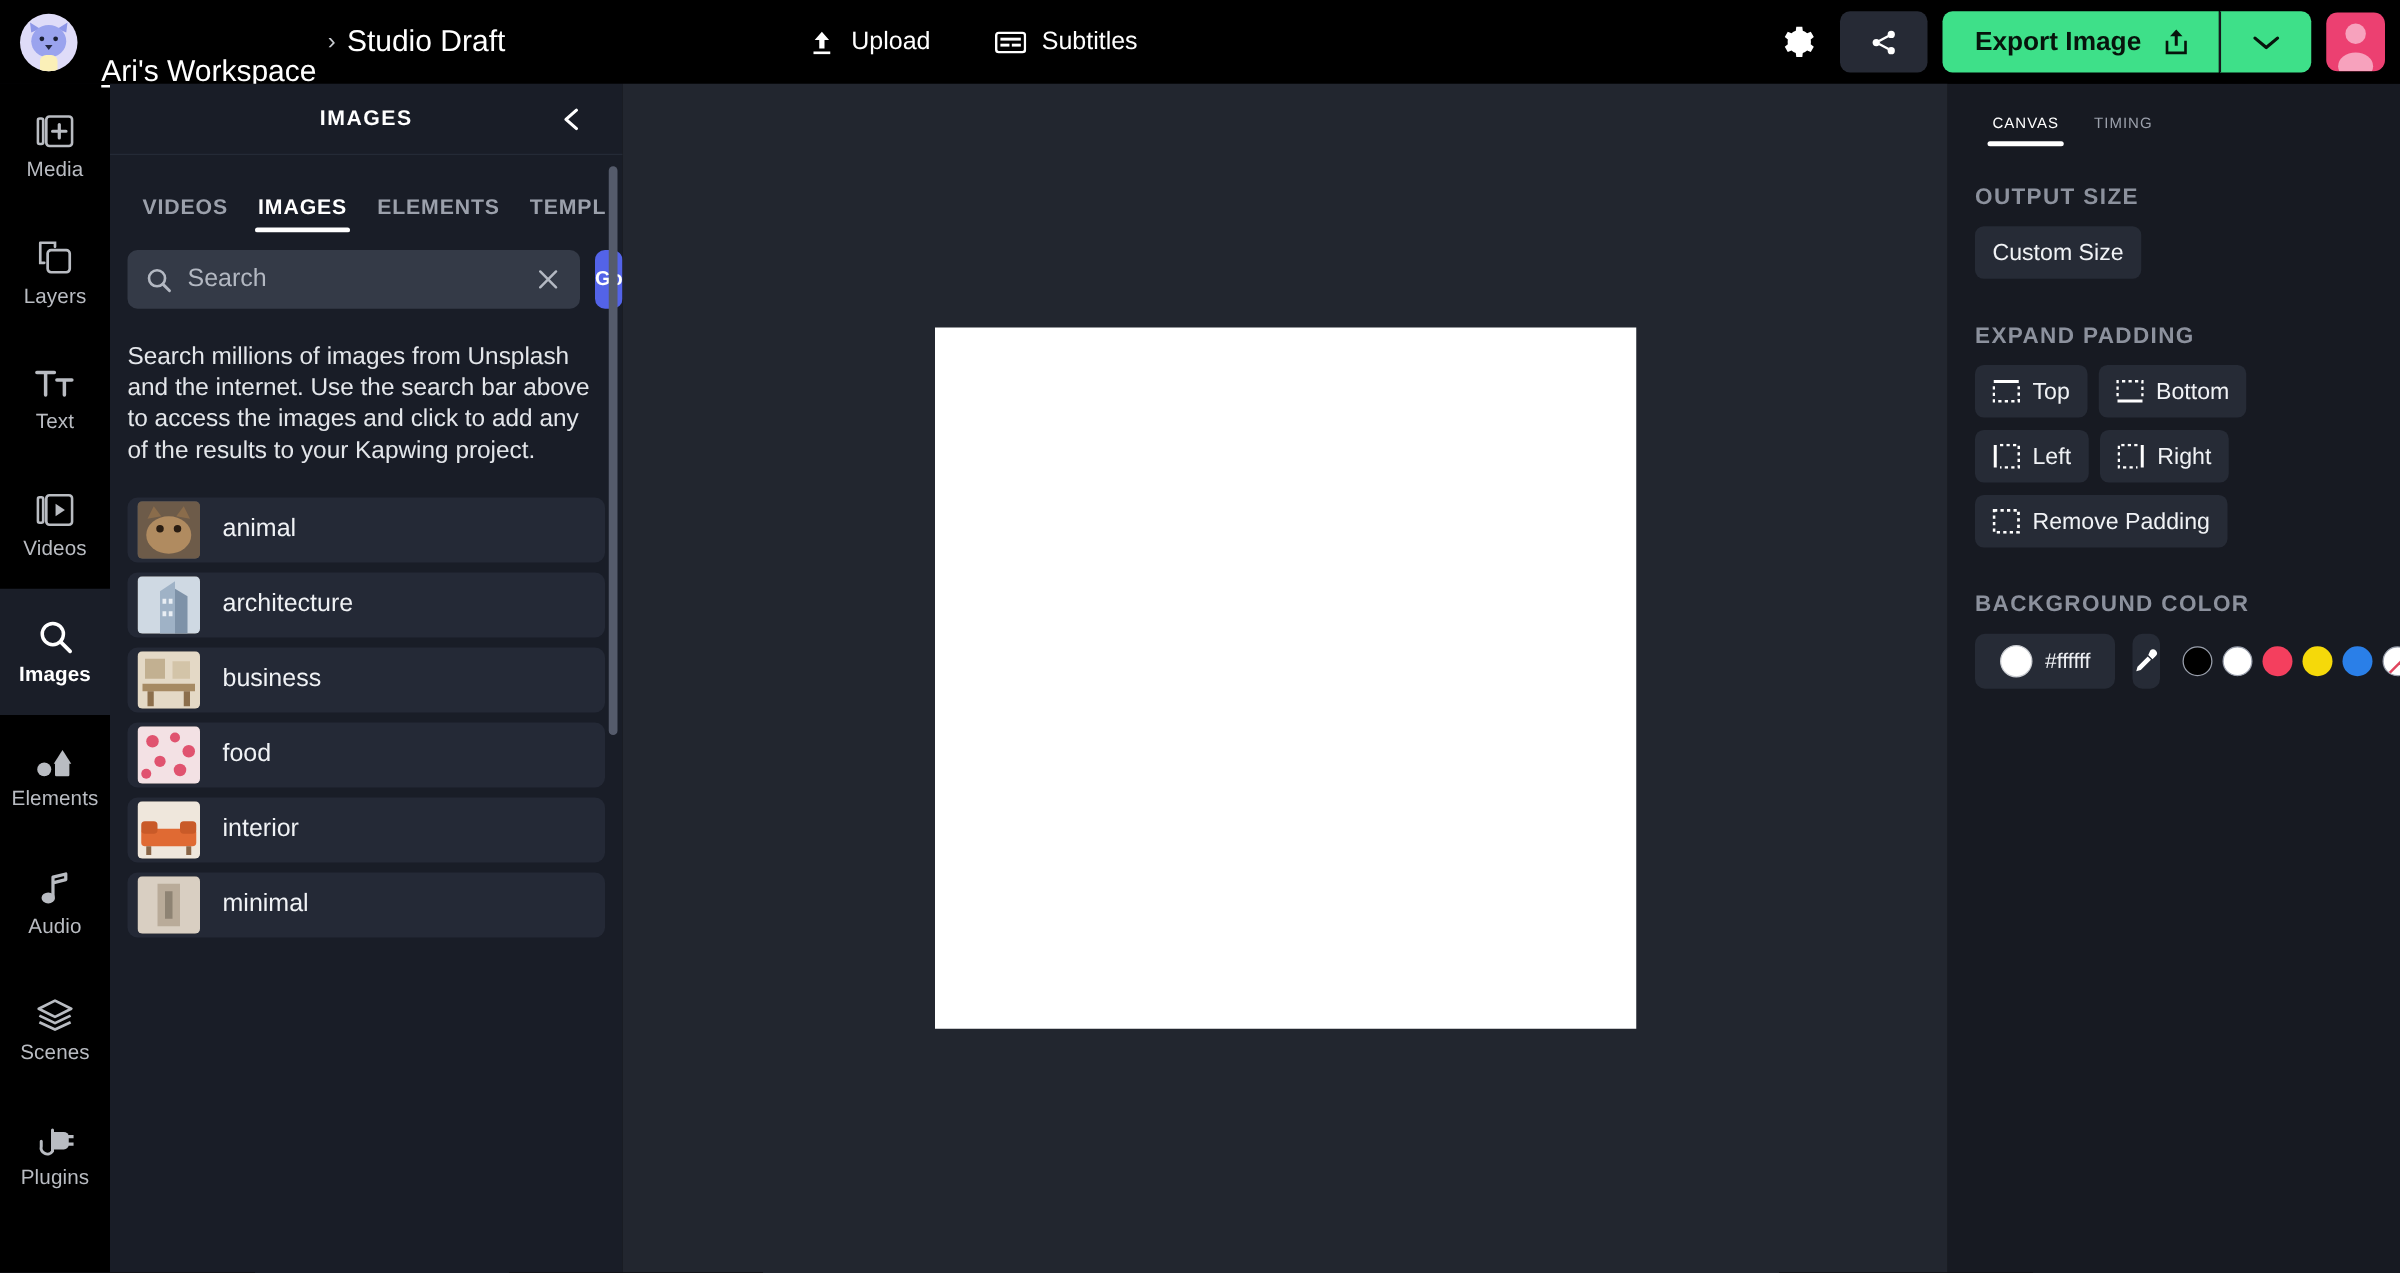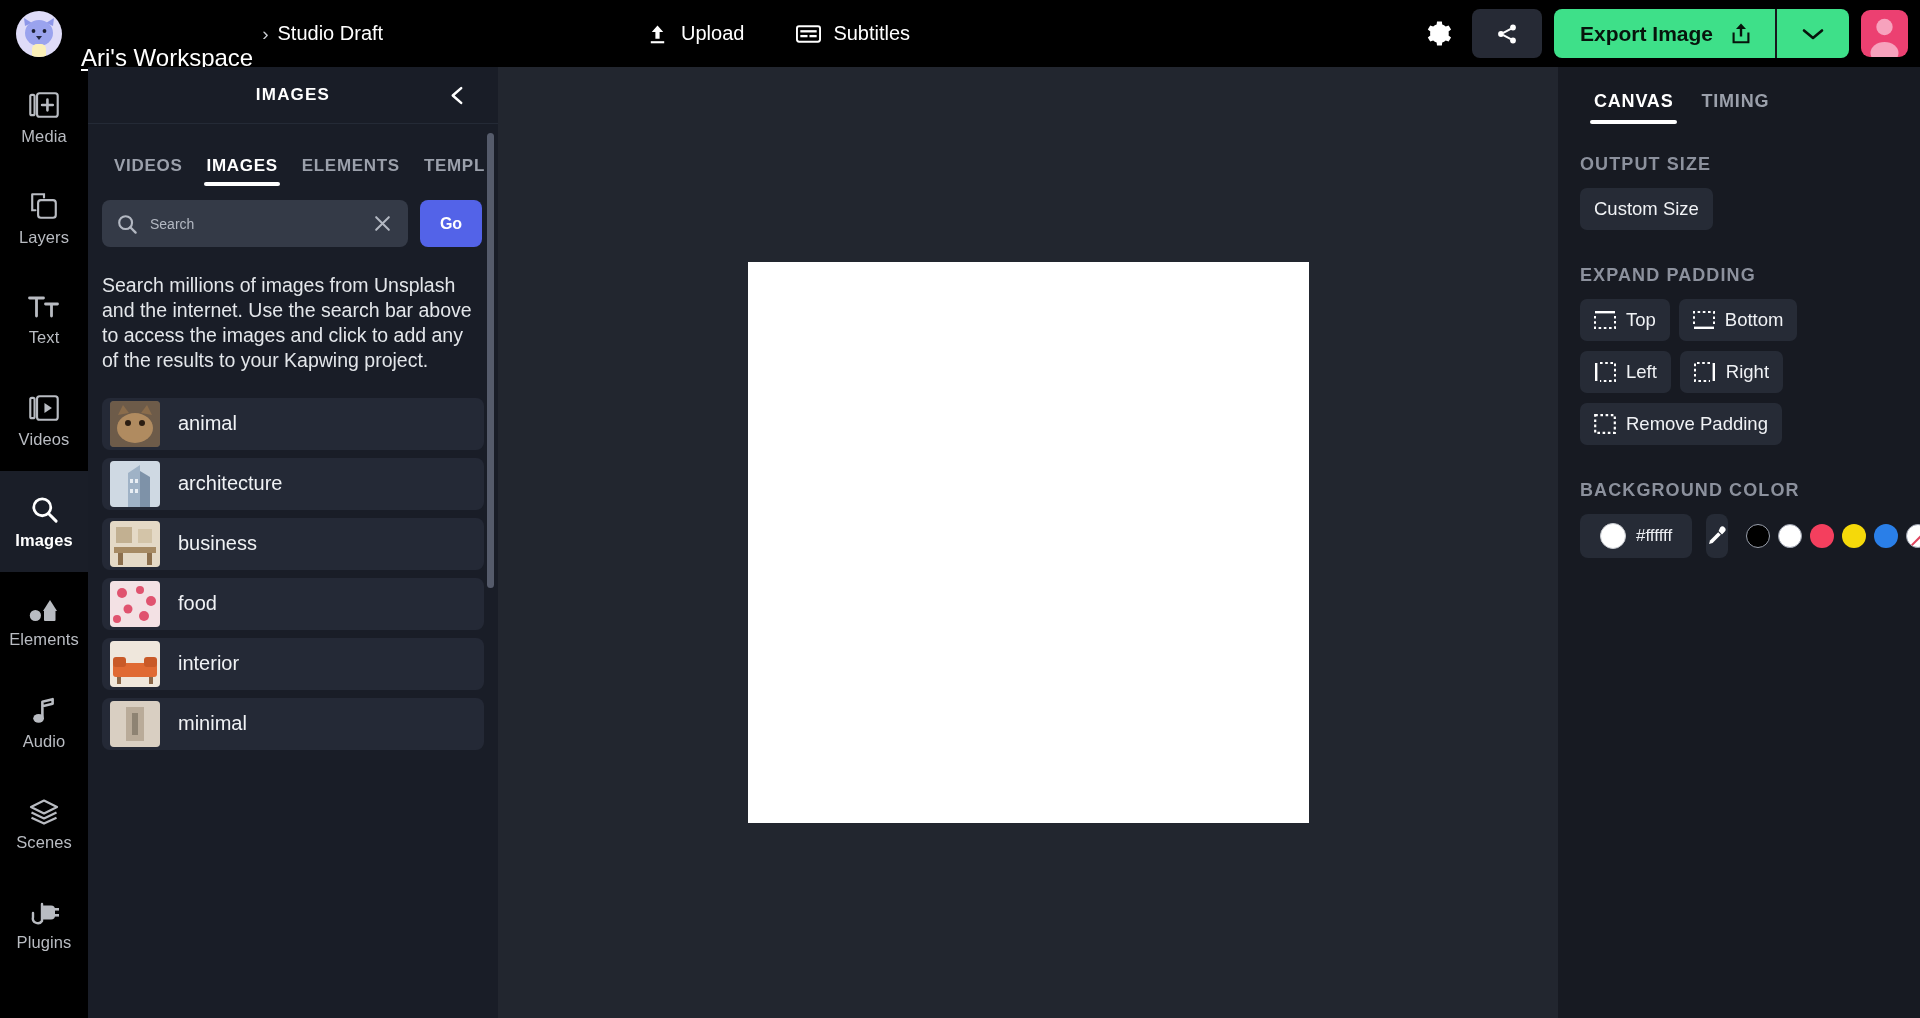--- a/index.html
+++ b/index.html
@@ -21,21 +21,21 @@
     width:46px; height:46px; margin-left:16px; border-radius:50%;
     background:#dfdcf8; position:relative; overflow:hidden; flex:0 0 46px;
   }
   .cat{ position:absolute; left:50%; top:5px; transform:translateX(-50%); }
   .brand-crumbs{ display:flex; align-items:center; margin-left:19px; }
   .ws-link{
     font-size:24px; color:#ffffff; text-decoration:underline;
     text-underline-offset:3px; white-space:nowrap; cursor:pointer;margin-top:48px;
   }
   .crumb-sep{ margin:0 9px; font-size:19px; color:#c9ccd1; }
-  .proj-title{ font-size:20px; color:#ffffff; white-space:nowrap; }
+  .proj-title{ font-size:24px; color:#ffffff; white-space:nowrap; }
 
   .top-center{
     position:absolute; left:640px; top:0; height:67px;
     display:flex; align-items:center; gap:40px;
   }
   .tb-btn{
     display:flex; align-items:center; gap:12px; height:44px; padding:0 6px;
     border-radius:6px; cursor:pointer; background:transparent; border:none;
     color:#ffffff; font-size:20px; font-family:inherit;
   }
@@ -117,21 +117,21 @@
     height:4px; background:#ffffff; border-radius:2px;
   }
 
   .search-row{ display:flex; align-items:center; gap:12px; padding:14px 16px 0 14px; }
   .search-box{
     flex:1; height:47px; background:#343a47; border-radius:8px;
     display:flex; align-items:center; padding:0 14px; gap:12px;
   }
   .search-input{
     flex:1; background:transparent; border:none; outline:none;
-    color:#e5e5e5; font-size:14px; font-family:inherit;
+    color:#e5e5e5; font-size:20px; font-family:inherit;
   }
   .search-input::placeholder{ color:#b3b8c2; }
   .clear-x{ cursor:pointer; display:flex; align-items:center; padding:2px; }
   .go-btn{
     width:62px; height:47px; background:#5363e8; border-radius:8px; color:#ffffff;
     font-size:16px; font-weight:bold; display:flex; align-items:center;
     justify-content:center; cursor:pointer; border:none; font-family:inherit;
   }
 
   .blurb{
@@ -161,21 +161,21 @@
   }
   .canvas-surface{ width:561px; height:561px; background:#ffffff; }
 
   
   .inspector{
     width:362px; flex:0 0 362px; background:#171a22;
     display:flex; flex-direction:column;
   }
   .ins-tabs{ display:flex; gap:0; padding:14px 18px 0 22px; }
   .ins-tab{
-    font-size:18px; font-weight:bold; letter-spacing:.8px; color:#9ba0ab;
+    font-size:12px; font-weight:normal; letter-spacing:.8px; color:#9ba0ab;
     padding:10px 14px 12px 14px; cursor:pointer; position:relative;
   }
   .ins-tab.active{ color:#ffffff; }
   .ins-tab.active::after{
     content:""; position:absolute; left:10px; right:10px; bottom:0;
     height:4px; background:#ffffff; border-radius:2px;
   }
   .ins-body{ padding:30px 20px 0 22px; }
   .sect-title{
     font-size:18px; font-weight:bold; letter-spacing:1.1px; color:#8c919d;

